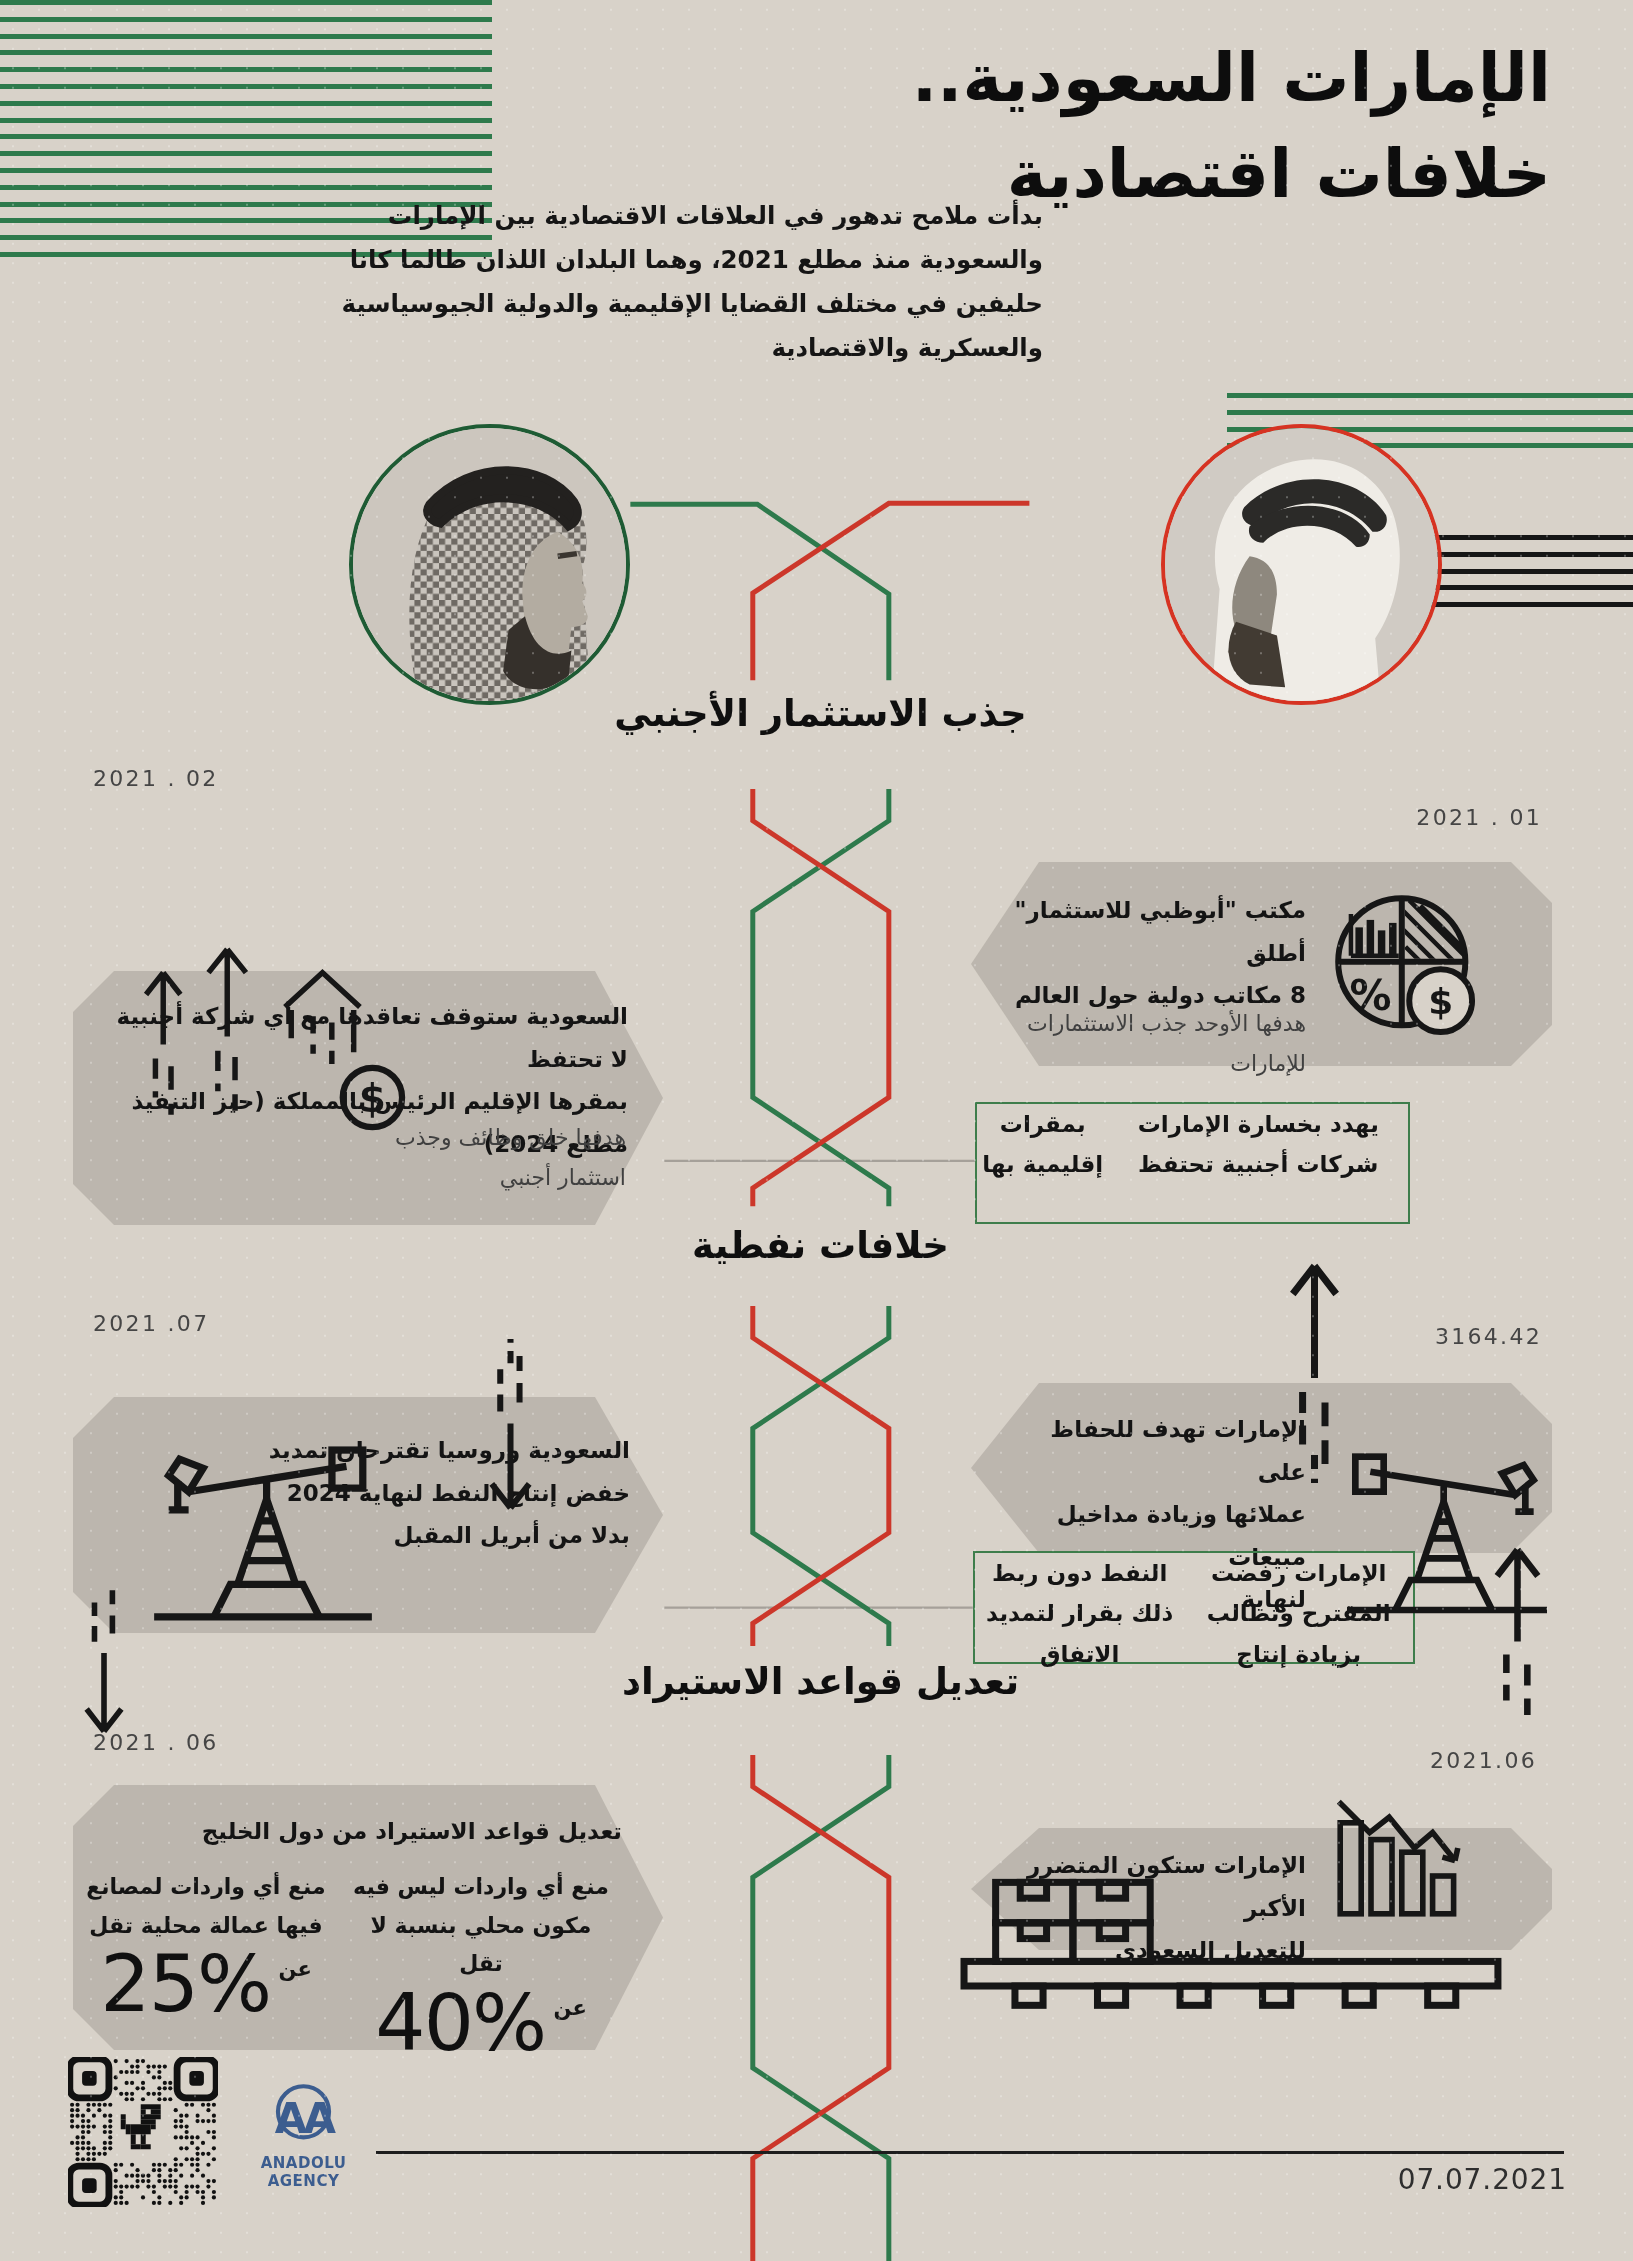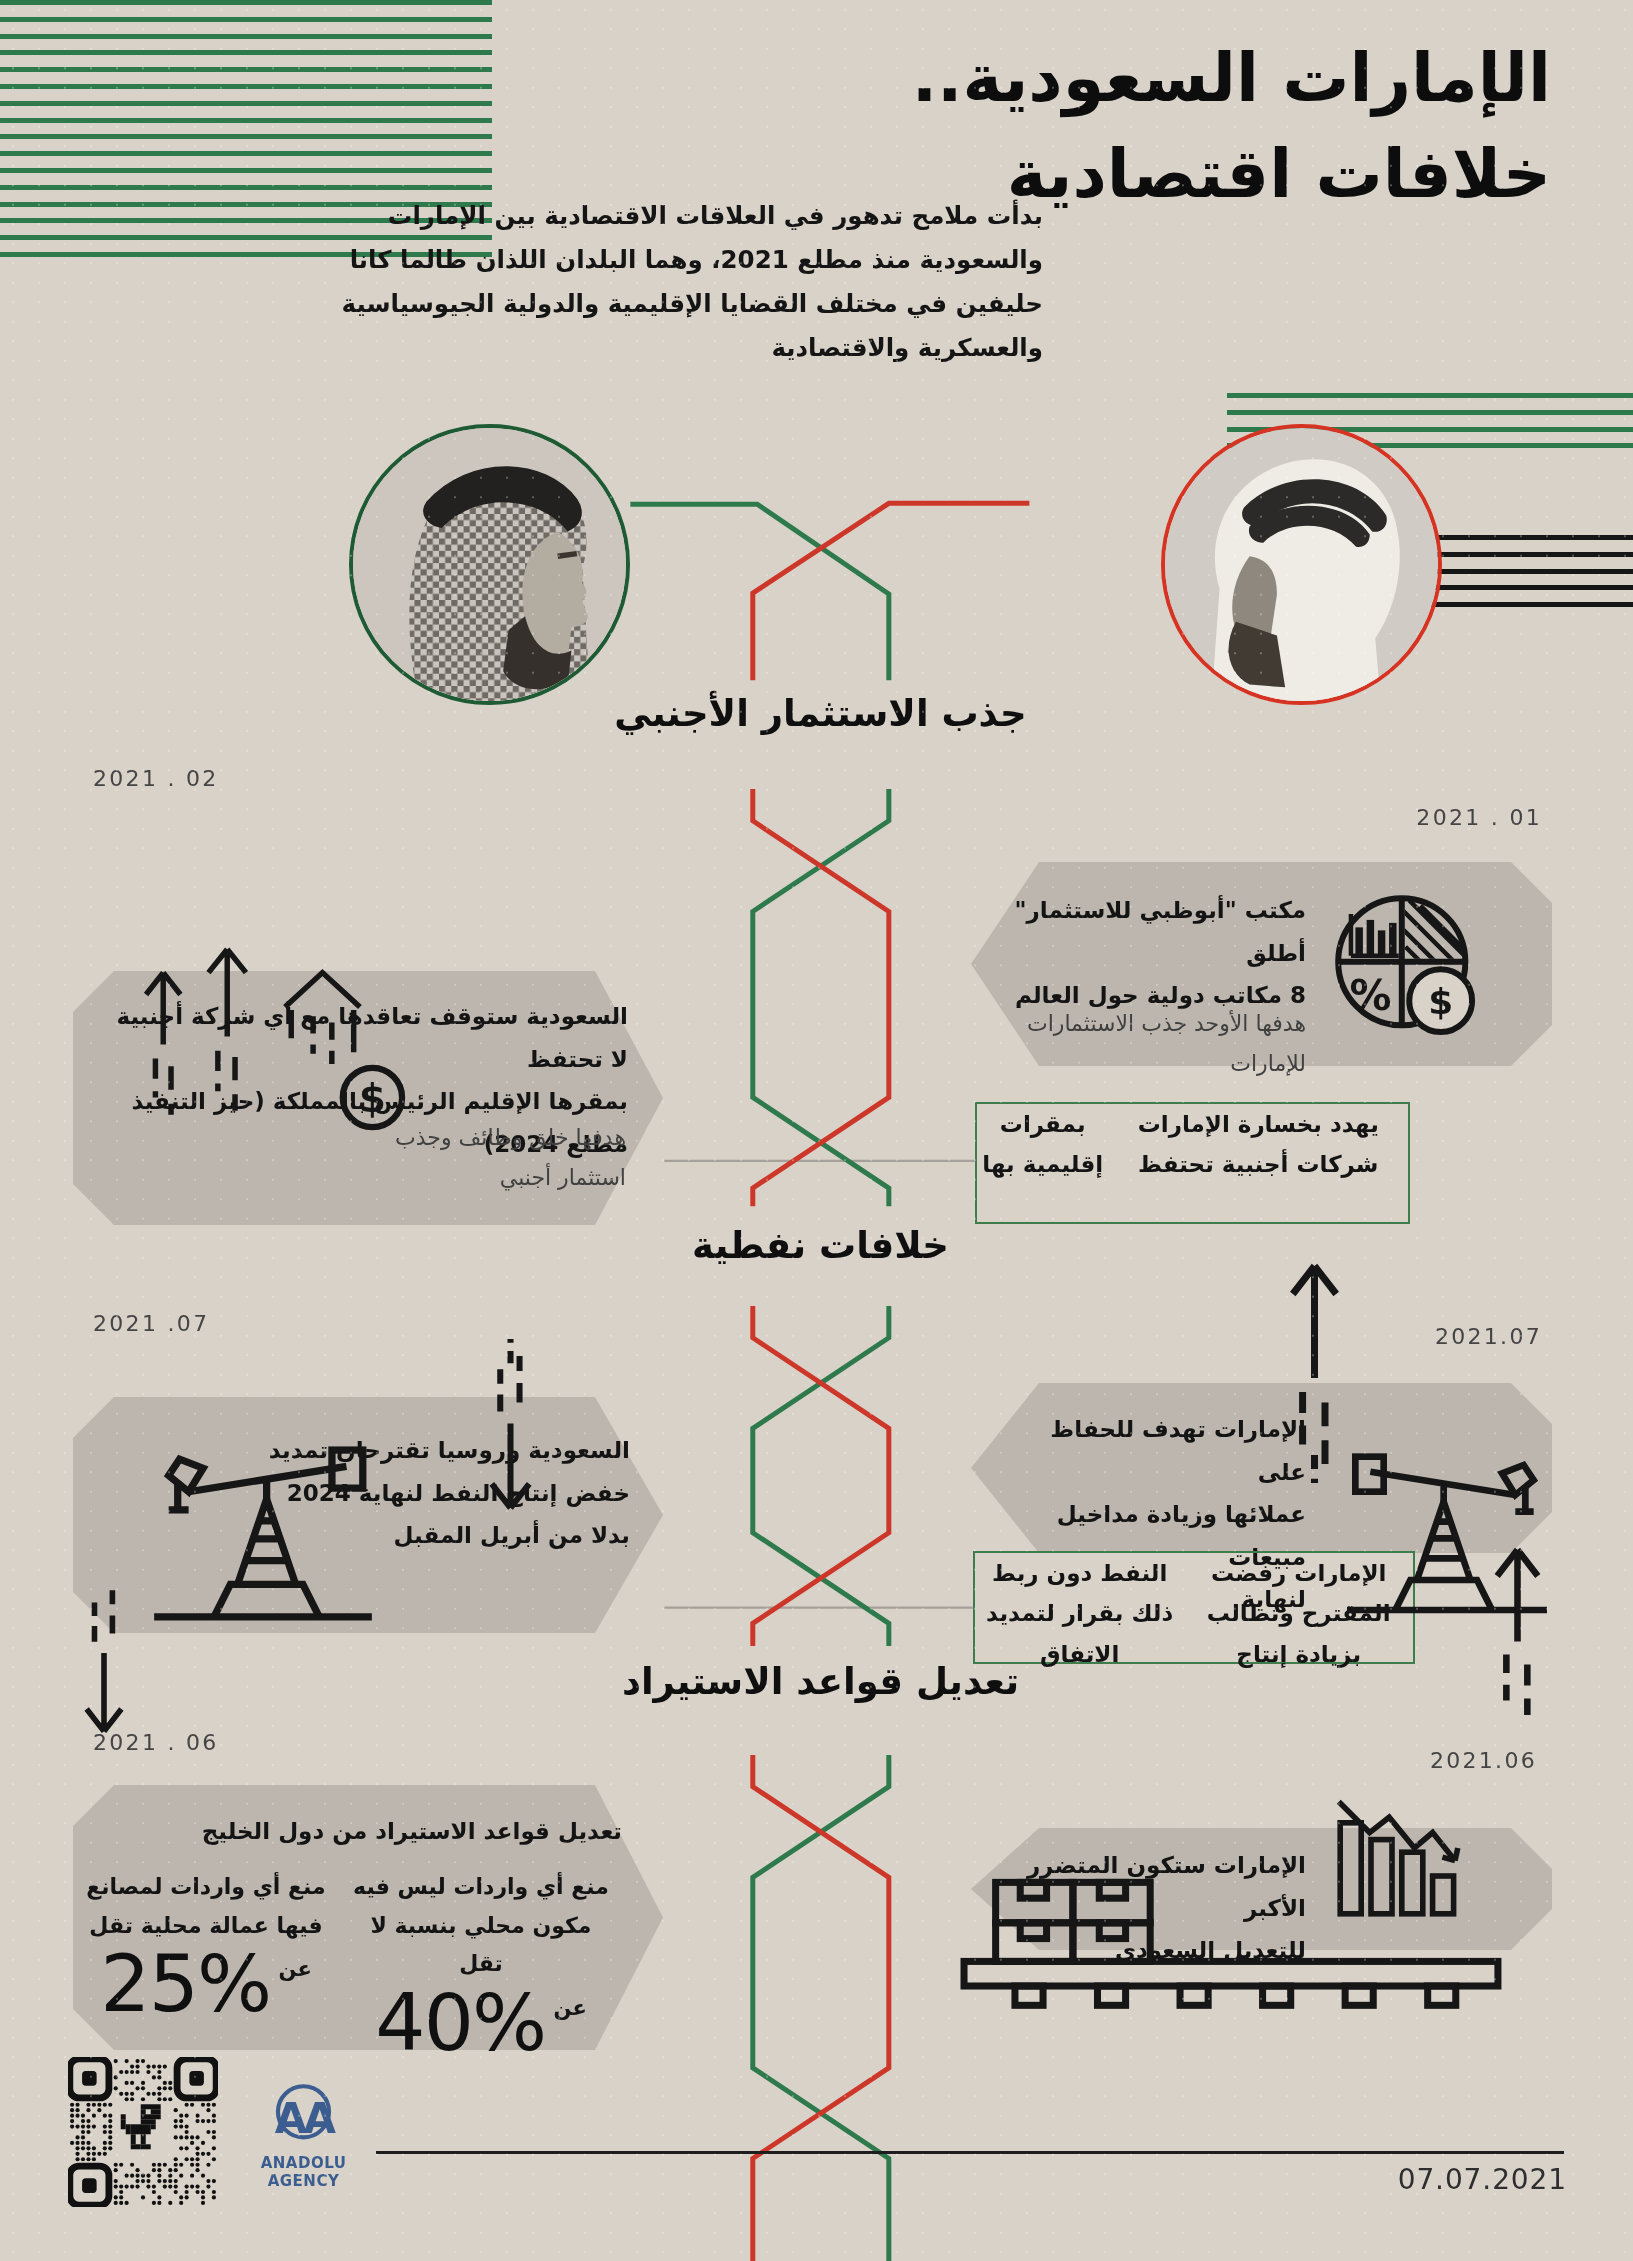--- a/index.html
+++ b/index.html
@@ -189,21 +189,21 @@
     </svg>
   </div>
 
   <div class="note ar" style="left:975px;top:1102px;width:435px;height:122px;z-index:4;">
     <div>يهدد بخسارة الإمارات شركات أجنبية تحتفظ</div>
     <div>بمقرات إقليمية بها</div>
   </div>
 
   <div class="abs sec-title ar" style="left:503px;top:1224px;width:635px;z-index:4;">خلافات نفطية</div>
   <div class="abs date" style="left:93px;top:1311px;z-index:4;">2021 .07</div>
-  <div class="abs date" style="right:91px;top:1324px;z-index:4;">2021.07</div>
+  <div class="abs date" style="right:91px;top:1324px;z-index:4;">3164.42</div>
 
   <div class="card card-l" style="left:73px;top:1397px;width:590px;height:236px;z-index:2;"></div>
   <div class="abs ar main" style="left:254px;top:1429px;width:376px;z-index:4;">
     <div>السعودية وروسيا تقترحان تمديد</div>
     <div>خفض إنتاج النفط لنهاية 2024</div>
     <div>بدلا من أبريل المقبل</div>
   </div>
   <div class="abs icon" style="left:136px;top:1410px;z-index:5;">
     <svg width="254" height="218" viewBox="0 0 280 240" fill="none" stroke="#161616" stroke-width="8">
       <path d="M20 228 H260"></path>

